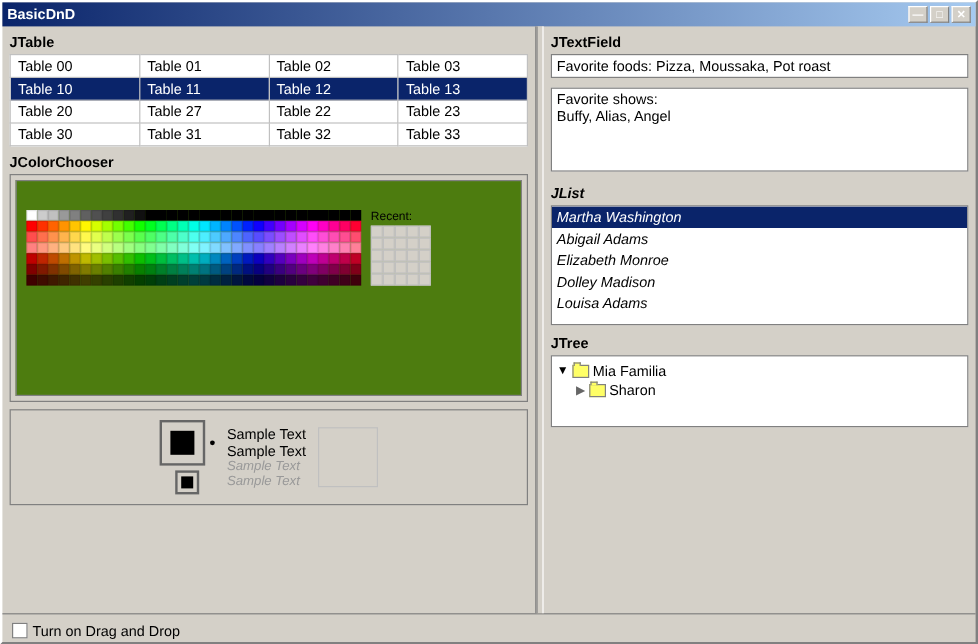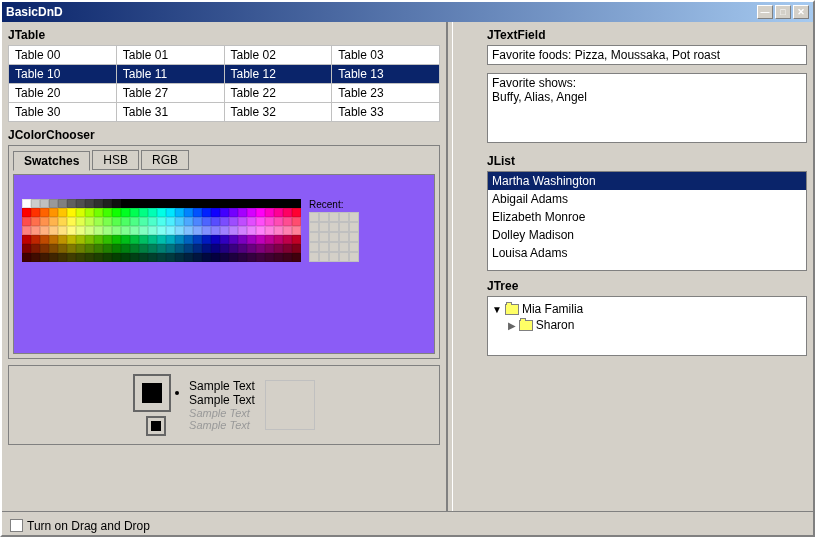--- a/index.html
+++ b/index.html
@@ -30,21 +30,20 @@
     
     .left-panel { 
       flex: 0 0 445px; 
       padding: 6px; 
       border-right: 1px solid #808080;
     }
     
     .right-panel { 
       flex: 1; 
       padding: 6px;
-      margin-left: 28px;
     }
     
     .section-label {
       font-weight: bold; font-size: 12px; margin-bottom: 3px;
     }
     
     
     .jtable-section { margin-bottom: 6px; }
     .jtable { width: 100%; border-collapse: collapse; background: white; border: 1px solid #808080; }
     .jtable td { border: 1px solid #c0c0c0; padding: 2px 6px; min-width: 80px; }
@@ -64,34 +63,34 @@
       margin-right: 2px;
     }
     .tab.active { 
       background: #d4d0c8; 
       border-bottom: 1px solid #d4d0c8;
       font-weight: bold;
       position: relative;
       top: 1px;
     }
     
-    .tab-content { background: #8b5cf6; border: 1px solid #808080; padding: 4px; min-height: 180px; }
+    .tab-content { background: #4d7c0f; border: 1px solid #808080; padding: 4px; min-height: 180px; }
     
     
     .preview-section { }
     .preview-box { 
       border: 1px solid #808080; background: #d4d0c8;
       padding: 6px; min-height: 80px;
       display: flex; align-items: center; justify-content: center; gap: 10px;
     }
     
     
     .jtextfield-section { margin-bottom: 8px; }
     .jtextarea-section { margin-bottom: 8px; }
-    .jlist-section { margin-bottom: 8px; }
+    .jlist-section { margin-bottom: 8px; font-style: italic; }
     .jtree-section { }
     
     .textfield-input {
       width: 100%; border: 1px solid #808080;
       border-top-color: #808080; border-left-color: #808080;
       padding: 2px 4px; background: white; color: black;
     }
     
     .textarea-box {
       width: 100%; height: 70px; border: 1px solid #808080;
@@ -168,25 +167,20 @@
                 <td>Table 32</td>
                 <td>Table 33</td>
               </tr>
             </tbody>
         </table>
       </div>
 
       <div class="jcolor-section">
         <div class="section-label">JColorChooser</div>
         <div class="jcolor-box">
-          <div class="tabs">
-            <div class="tab active">Swatches</div>
-            <div class="tab">HSB</div>
-            <div class="tab">RGB</div>
-          </div>
           <div class="tab-content">
             <div style="display:flex; gap:8px; padding: 20px 4px 4px 4px;">
               <div id="main-color-grid" style="display: grid; grid-template-columns: repeat(31, 9px); gap: 0px;">
                   <div style="width: 9px; height: 9px; background: rgb(255, 255, 255); border: 0.5px solid rgba(0, 0, 0, 0.1);"></div>
                   <div style="width: 9px; height: 9px; background: rgb(204, 204, 204); border: 0.5px solid rgba(0, 0, 0, 0.1);"></div>
                   <div style="width: 9px; height: 9px; background: rgb(192, 192, 192); border: 0.5px solid rgba(0, 0, 0, 0.1);"></div>
                   <div style="width: 9px; height: 9px; background: rgb(153, 153, 153); border: 0.5px solid rgba(0, 0, 0, 0.1);"></div>
                   <div style="width: 9px; height: 9px; background: rgb(128, 128, 128); border: 0.5px solid rgba(0, 0, 0, 0.1);"></div>
                   <div style="width: 9px; height: 9px; background: rgb(96, 96, 96); border: 0.5px solid rgba(0, 0, 0, 0.1);"></div>
                   <div style="width: 9px; height: 9px; background: rgb(80, 80, 80); border: 0.5px solid rgba(0, 0, 0, 0.1);"></div>

